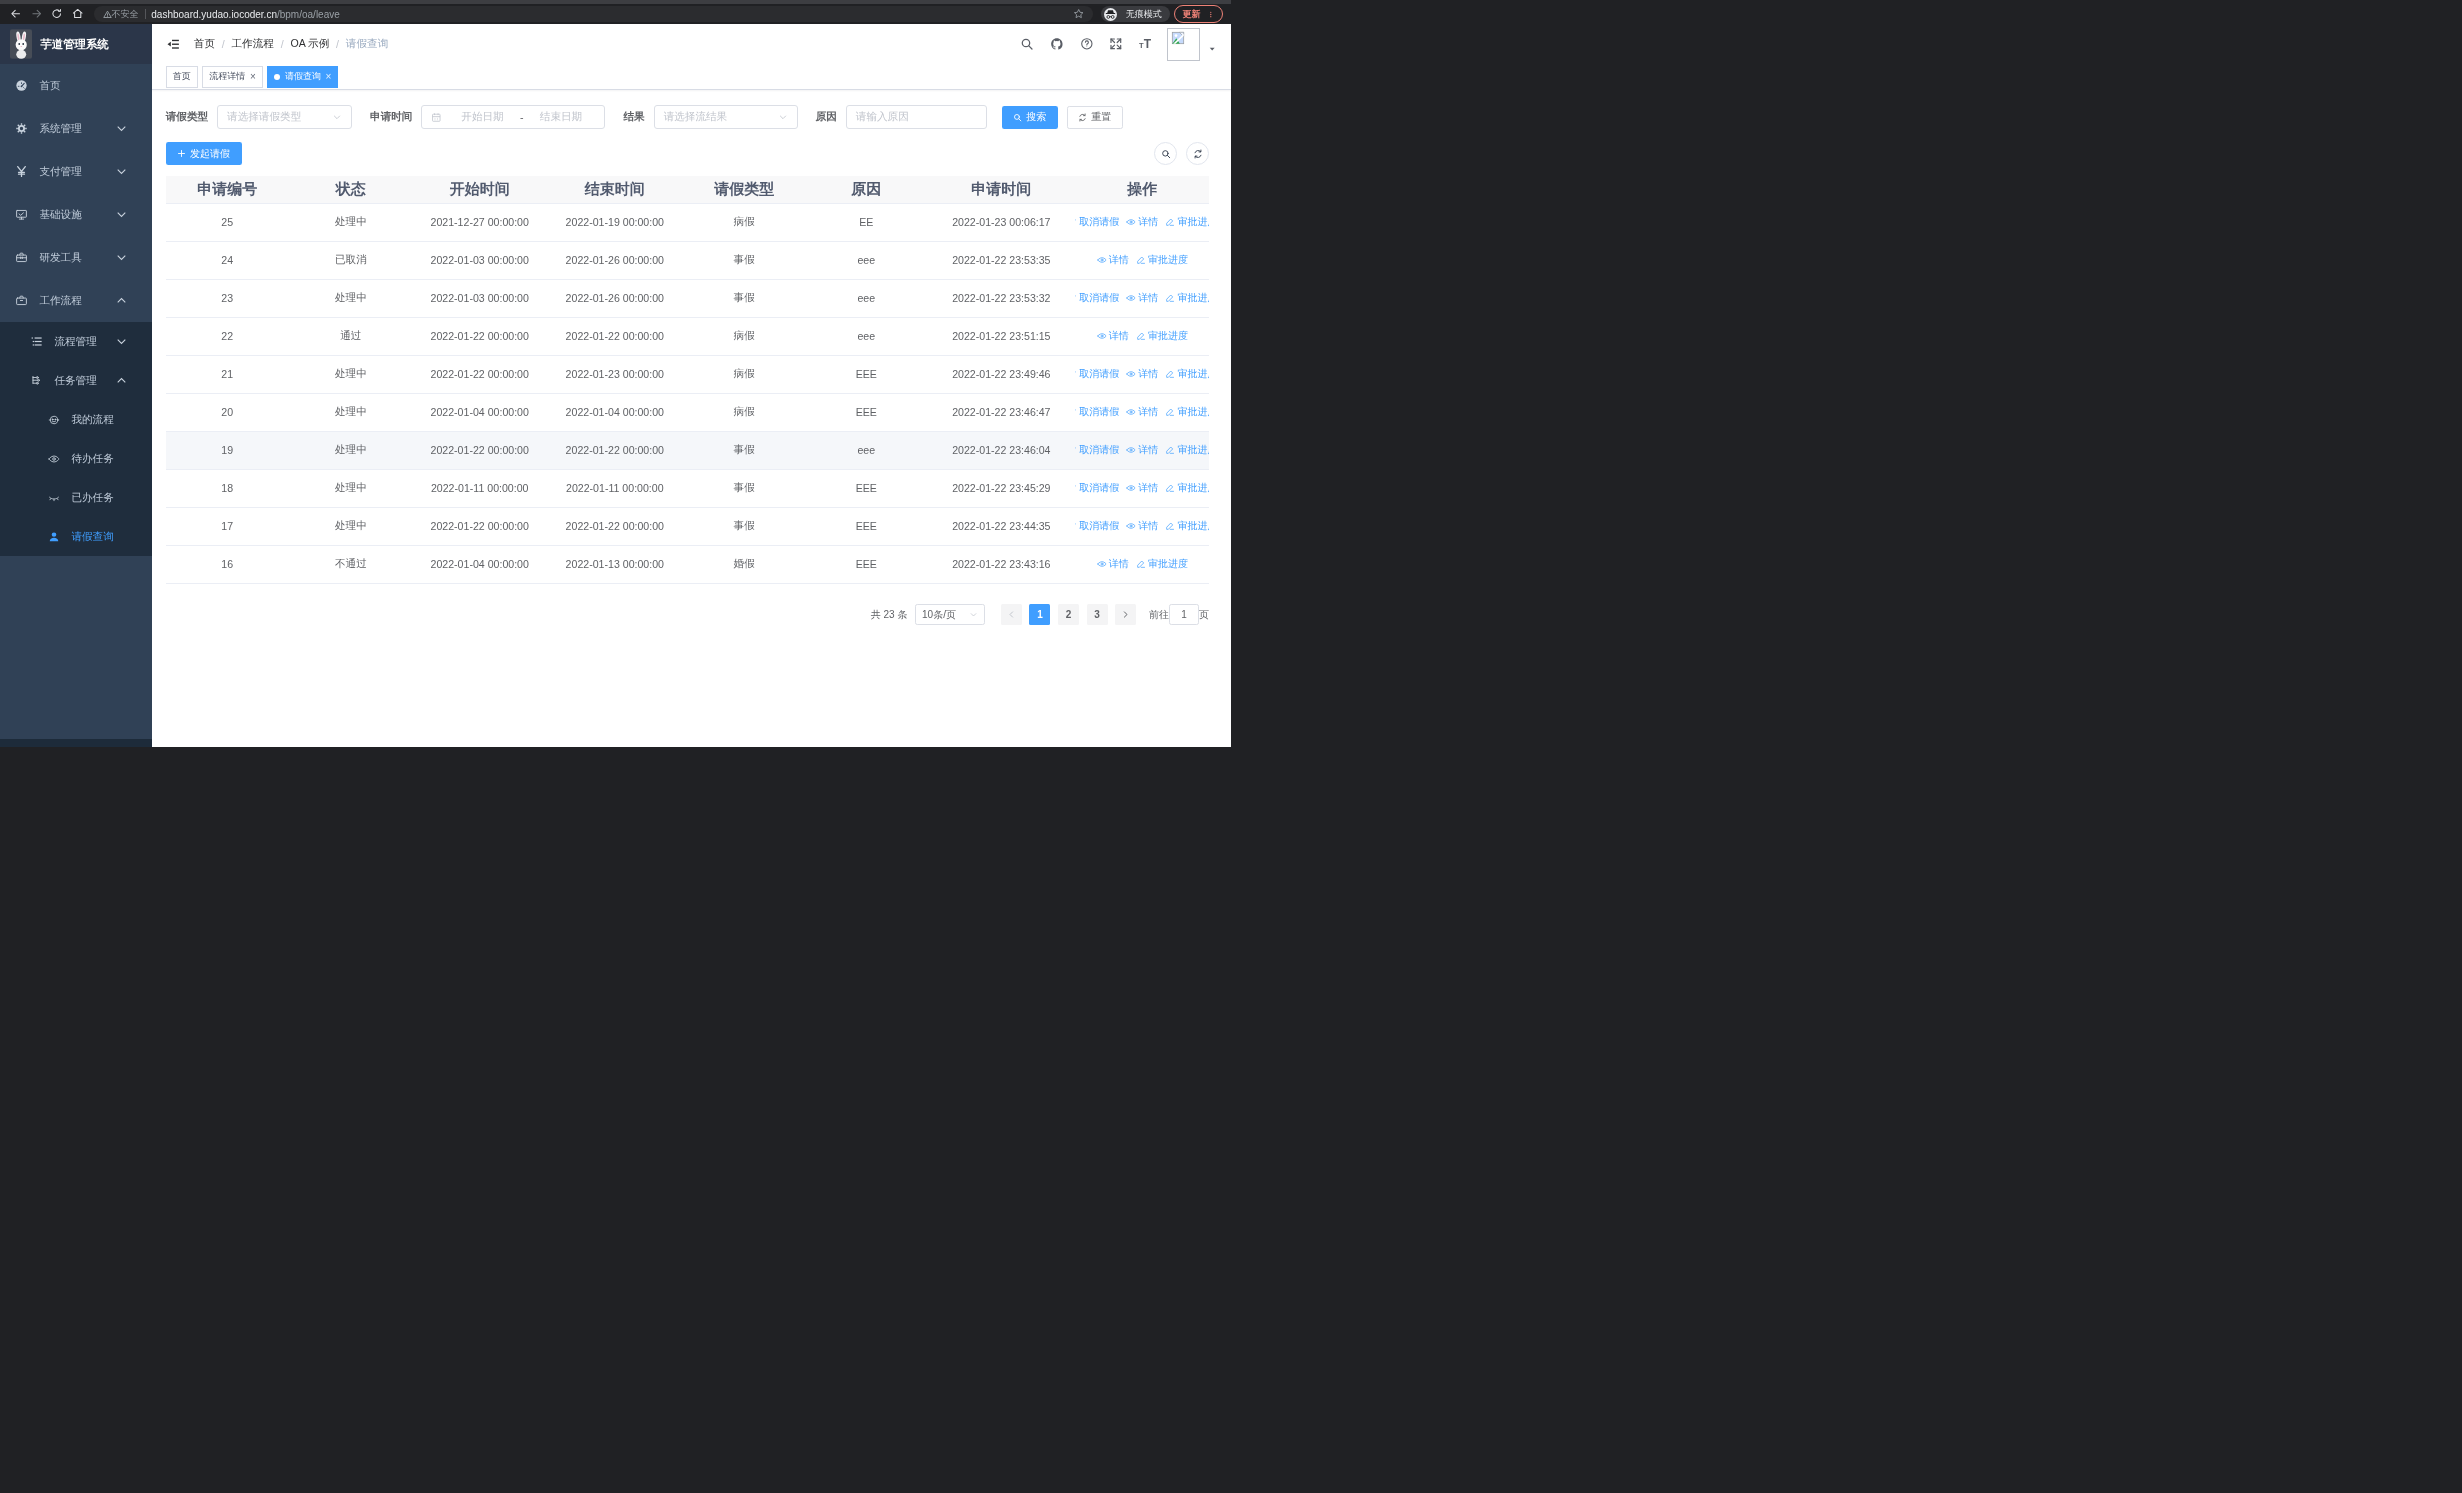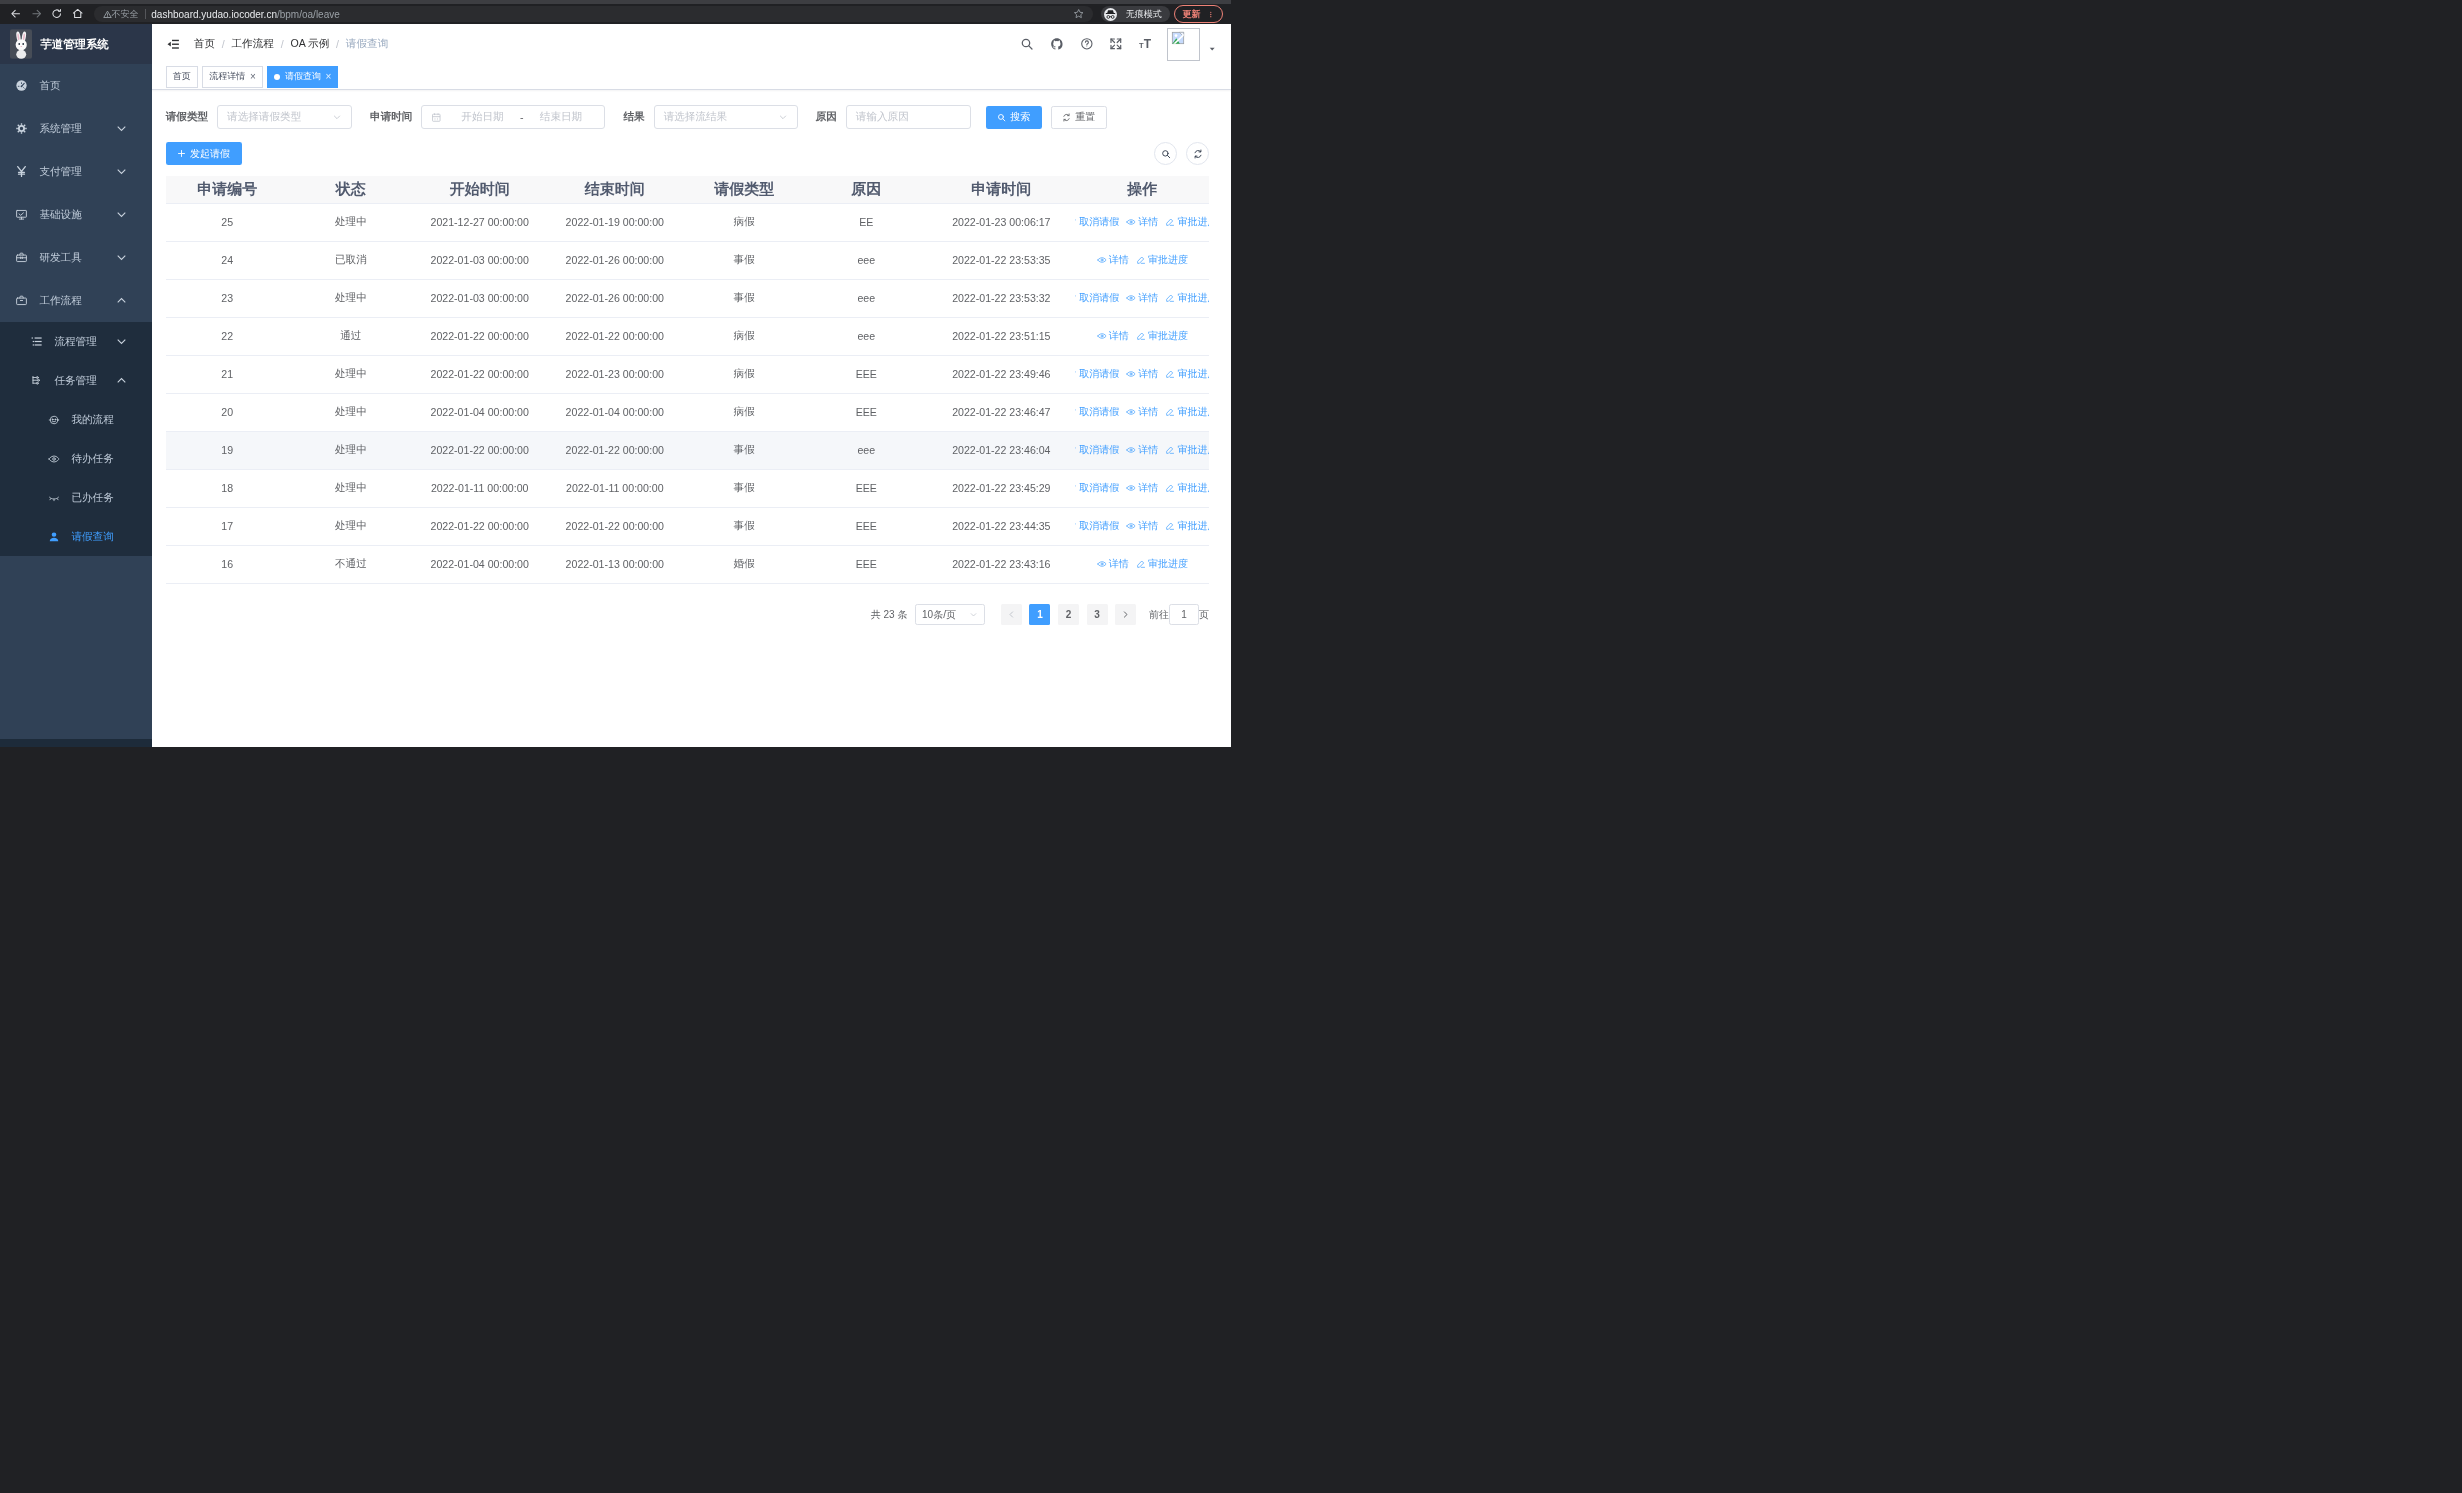--- a/index.html
+++ b/index.html
@@ -72,21 +72,21 @@
   .content{position:absolute;left:152px;top:90px;right:0;bottom:0;background:#fff;padding:15px 22px 0 13.7px;overflow:hidden;}
   .filters{display:flex;align-items:center;}
   .fgroup{display:flex;align-items:center;margin-right:18px;}
   .flabel{font-size:10.6px;font-weight:700;color:#606266;margin-right:9px;white-space:nowrap;}
   .control{height:24px;border:0.8px solid #dcdfe6;border-radius:3px;background:#fff;display:flex;align-items:center;padding:0 9px;font-size:10.6px;box-sizing:border-box;cursor:pointer;}
   .ph{color:#c0c4cc;}
   .control .chev{margin-left:auto;width:10px;height:10px;color:#c0c4cc;}
   .w-sel1{width:135px;}
   .w-date{width:184px;}
   .w-sel2{width:144px;}
-  .w-inp{width:125px;}
+  .w-inp{width:141px;}
   .cal{width:10.6px;height:10.6px;color:#c0c4cc;margin-right:6px;}
   .dr-span{flex:1;text-align:center;}
   .dr-sep{color:#606266;padding:0 3px;}
   .btn{height:23px;border-radius:2.3px;font-size:10px;display:inline-flex;align-items:center;gap:3.8px;padding:0 10.6px;border:0.8px solid transparent;cursor:pointer;white-space:nowrap;box-sizing:border-box;}
   .btn .ic{width:9px;height:9px;}
   .btn-primary{background:#409eff;color:#fff;}
   .btn-plain{border-color:#dcdfe6;color:#606266;background:#fff;}
   .filters .btn{margin-right:9px;}
   .actionrow{margin-top:13px;display:flex;align-items:center;}
   .circ{width:21px;height:21px;border-radius:50%;border:0.8px solid #e2e6ee;background:#fff;color:#2f3a4a;display:flex;align-items:center;justify-content:center;cursor:pointer;}

